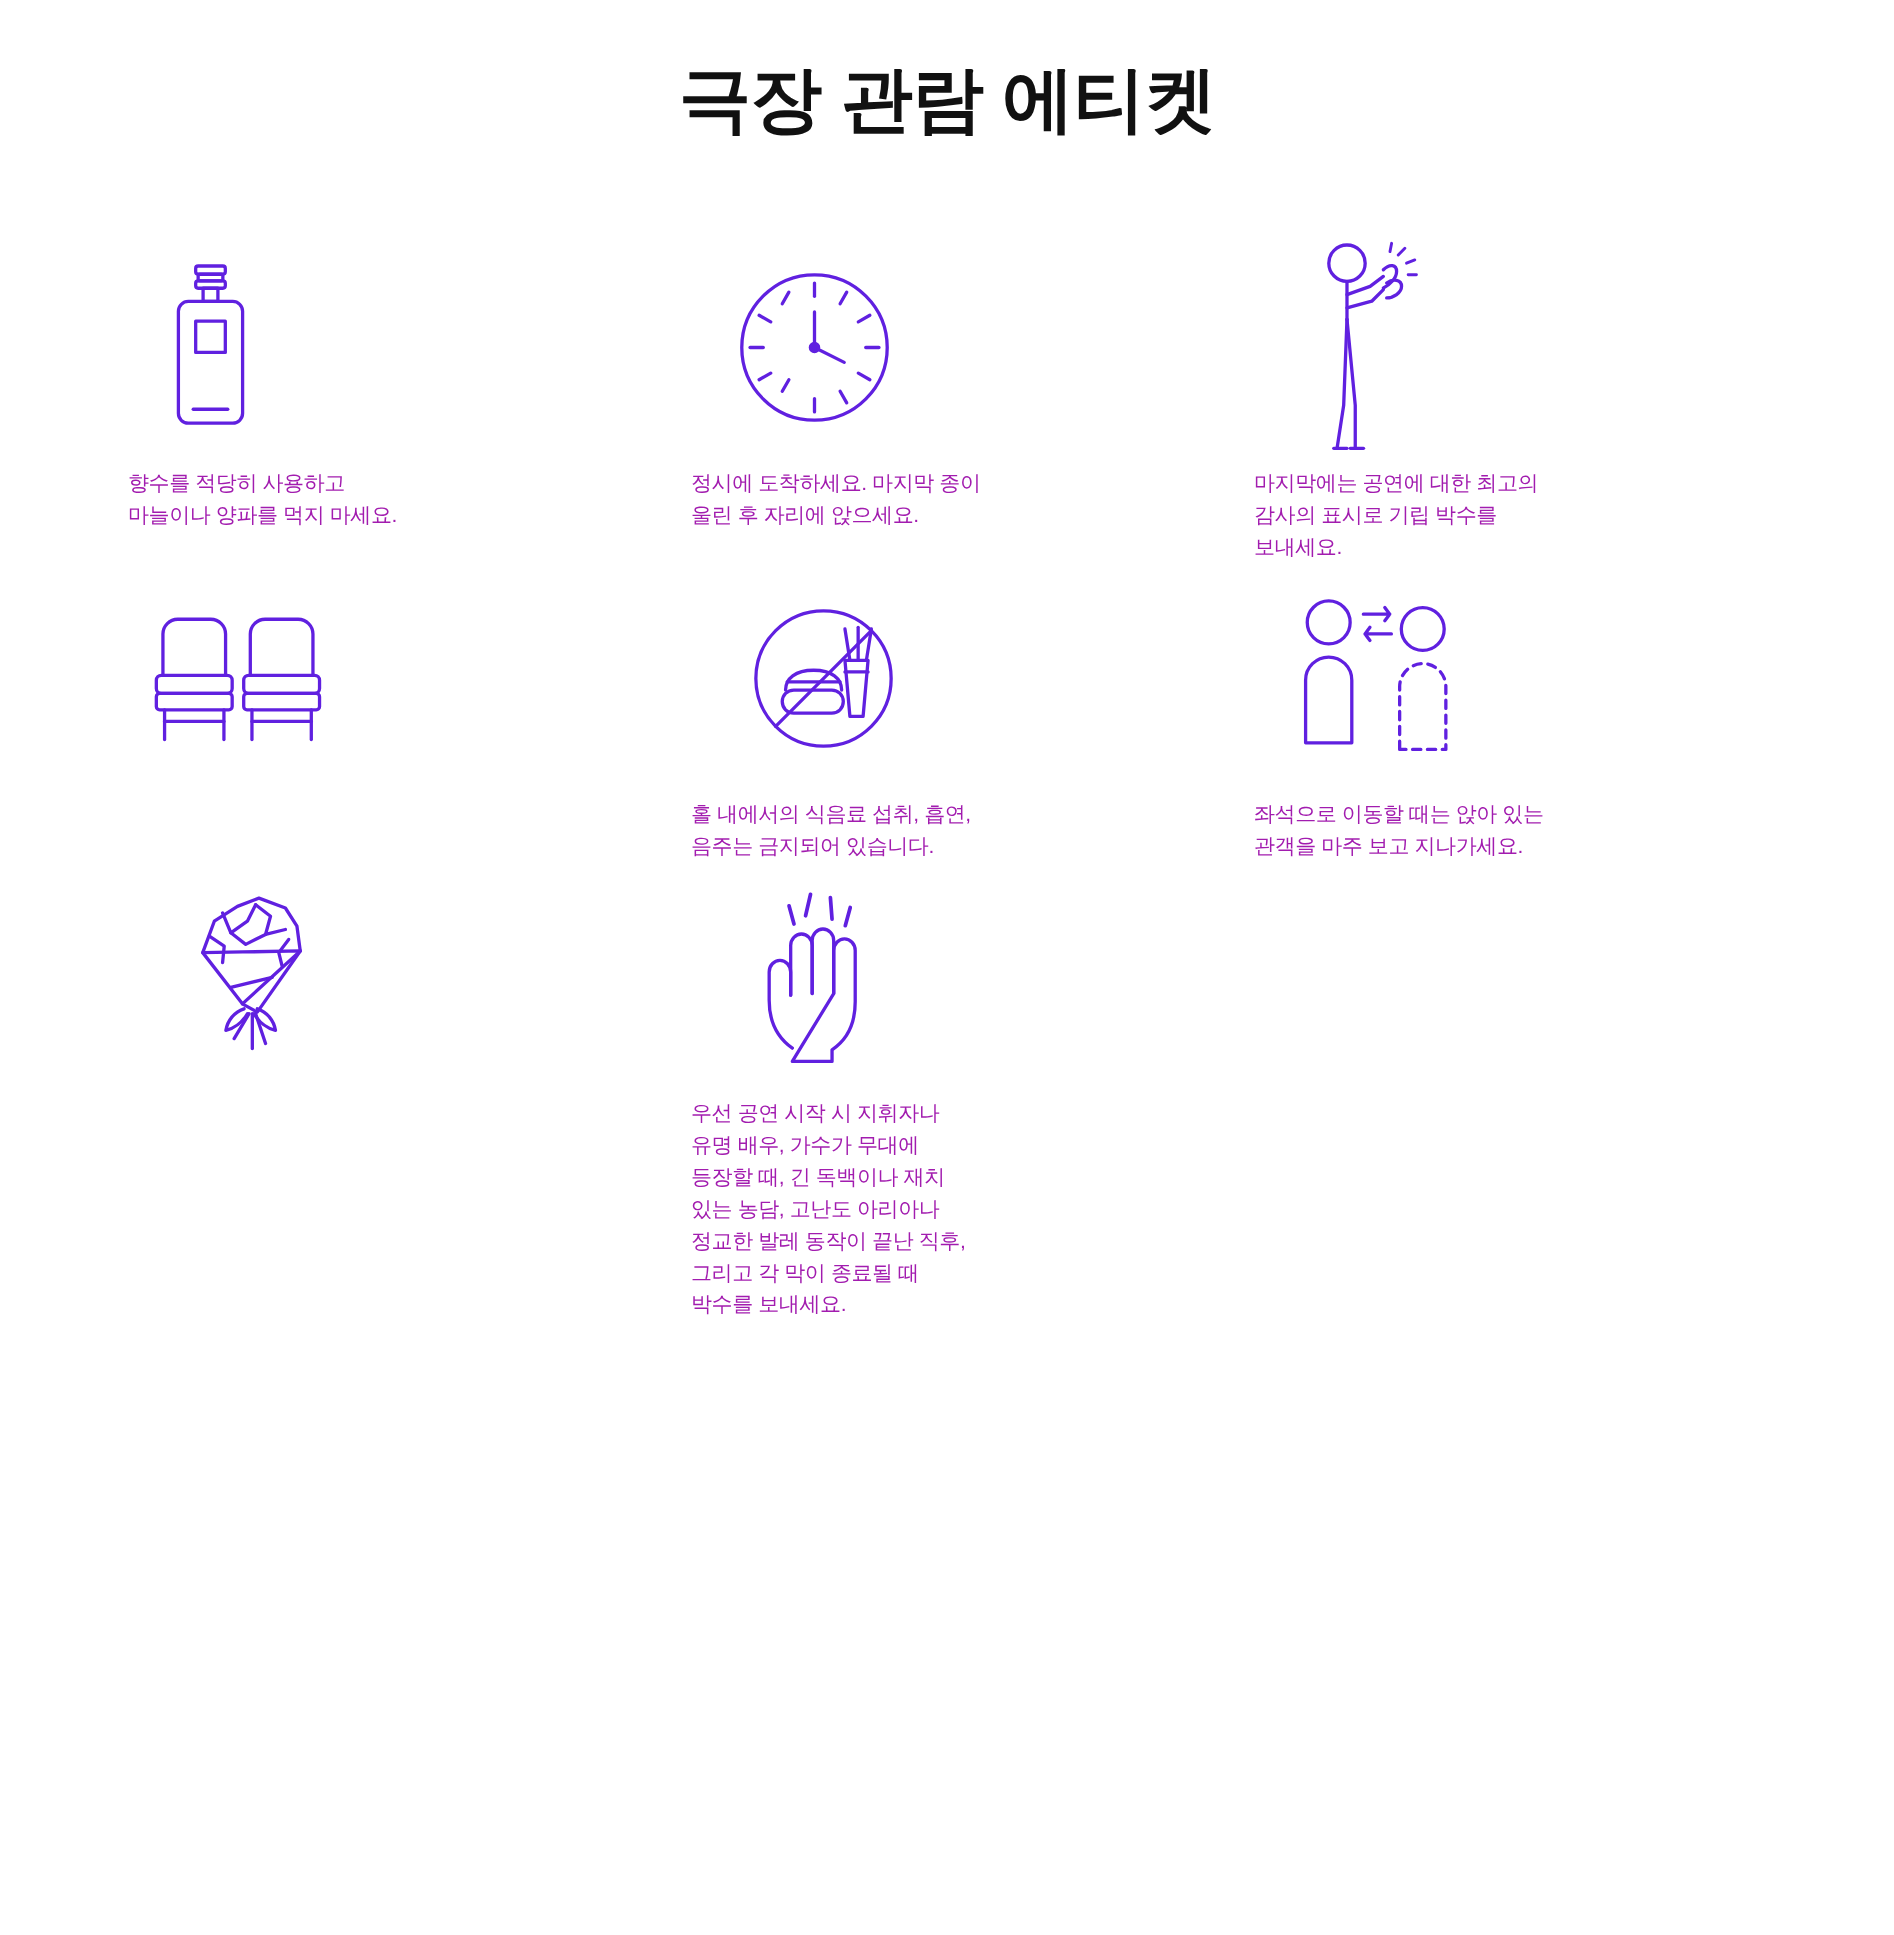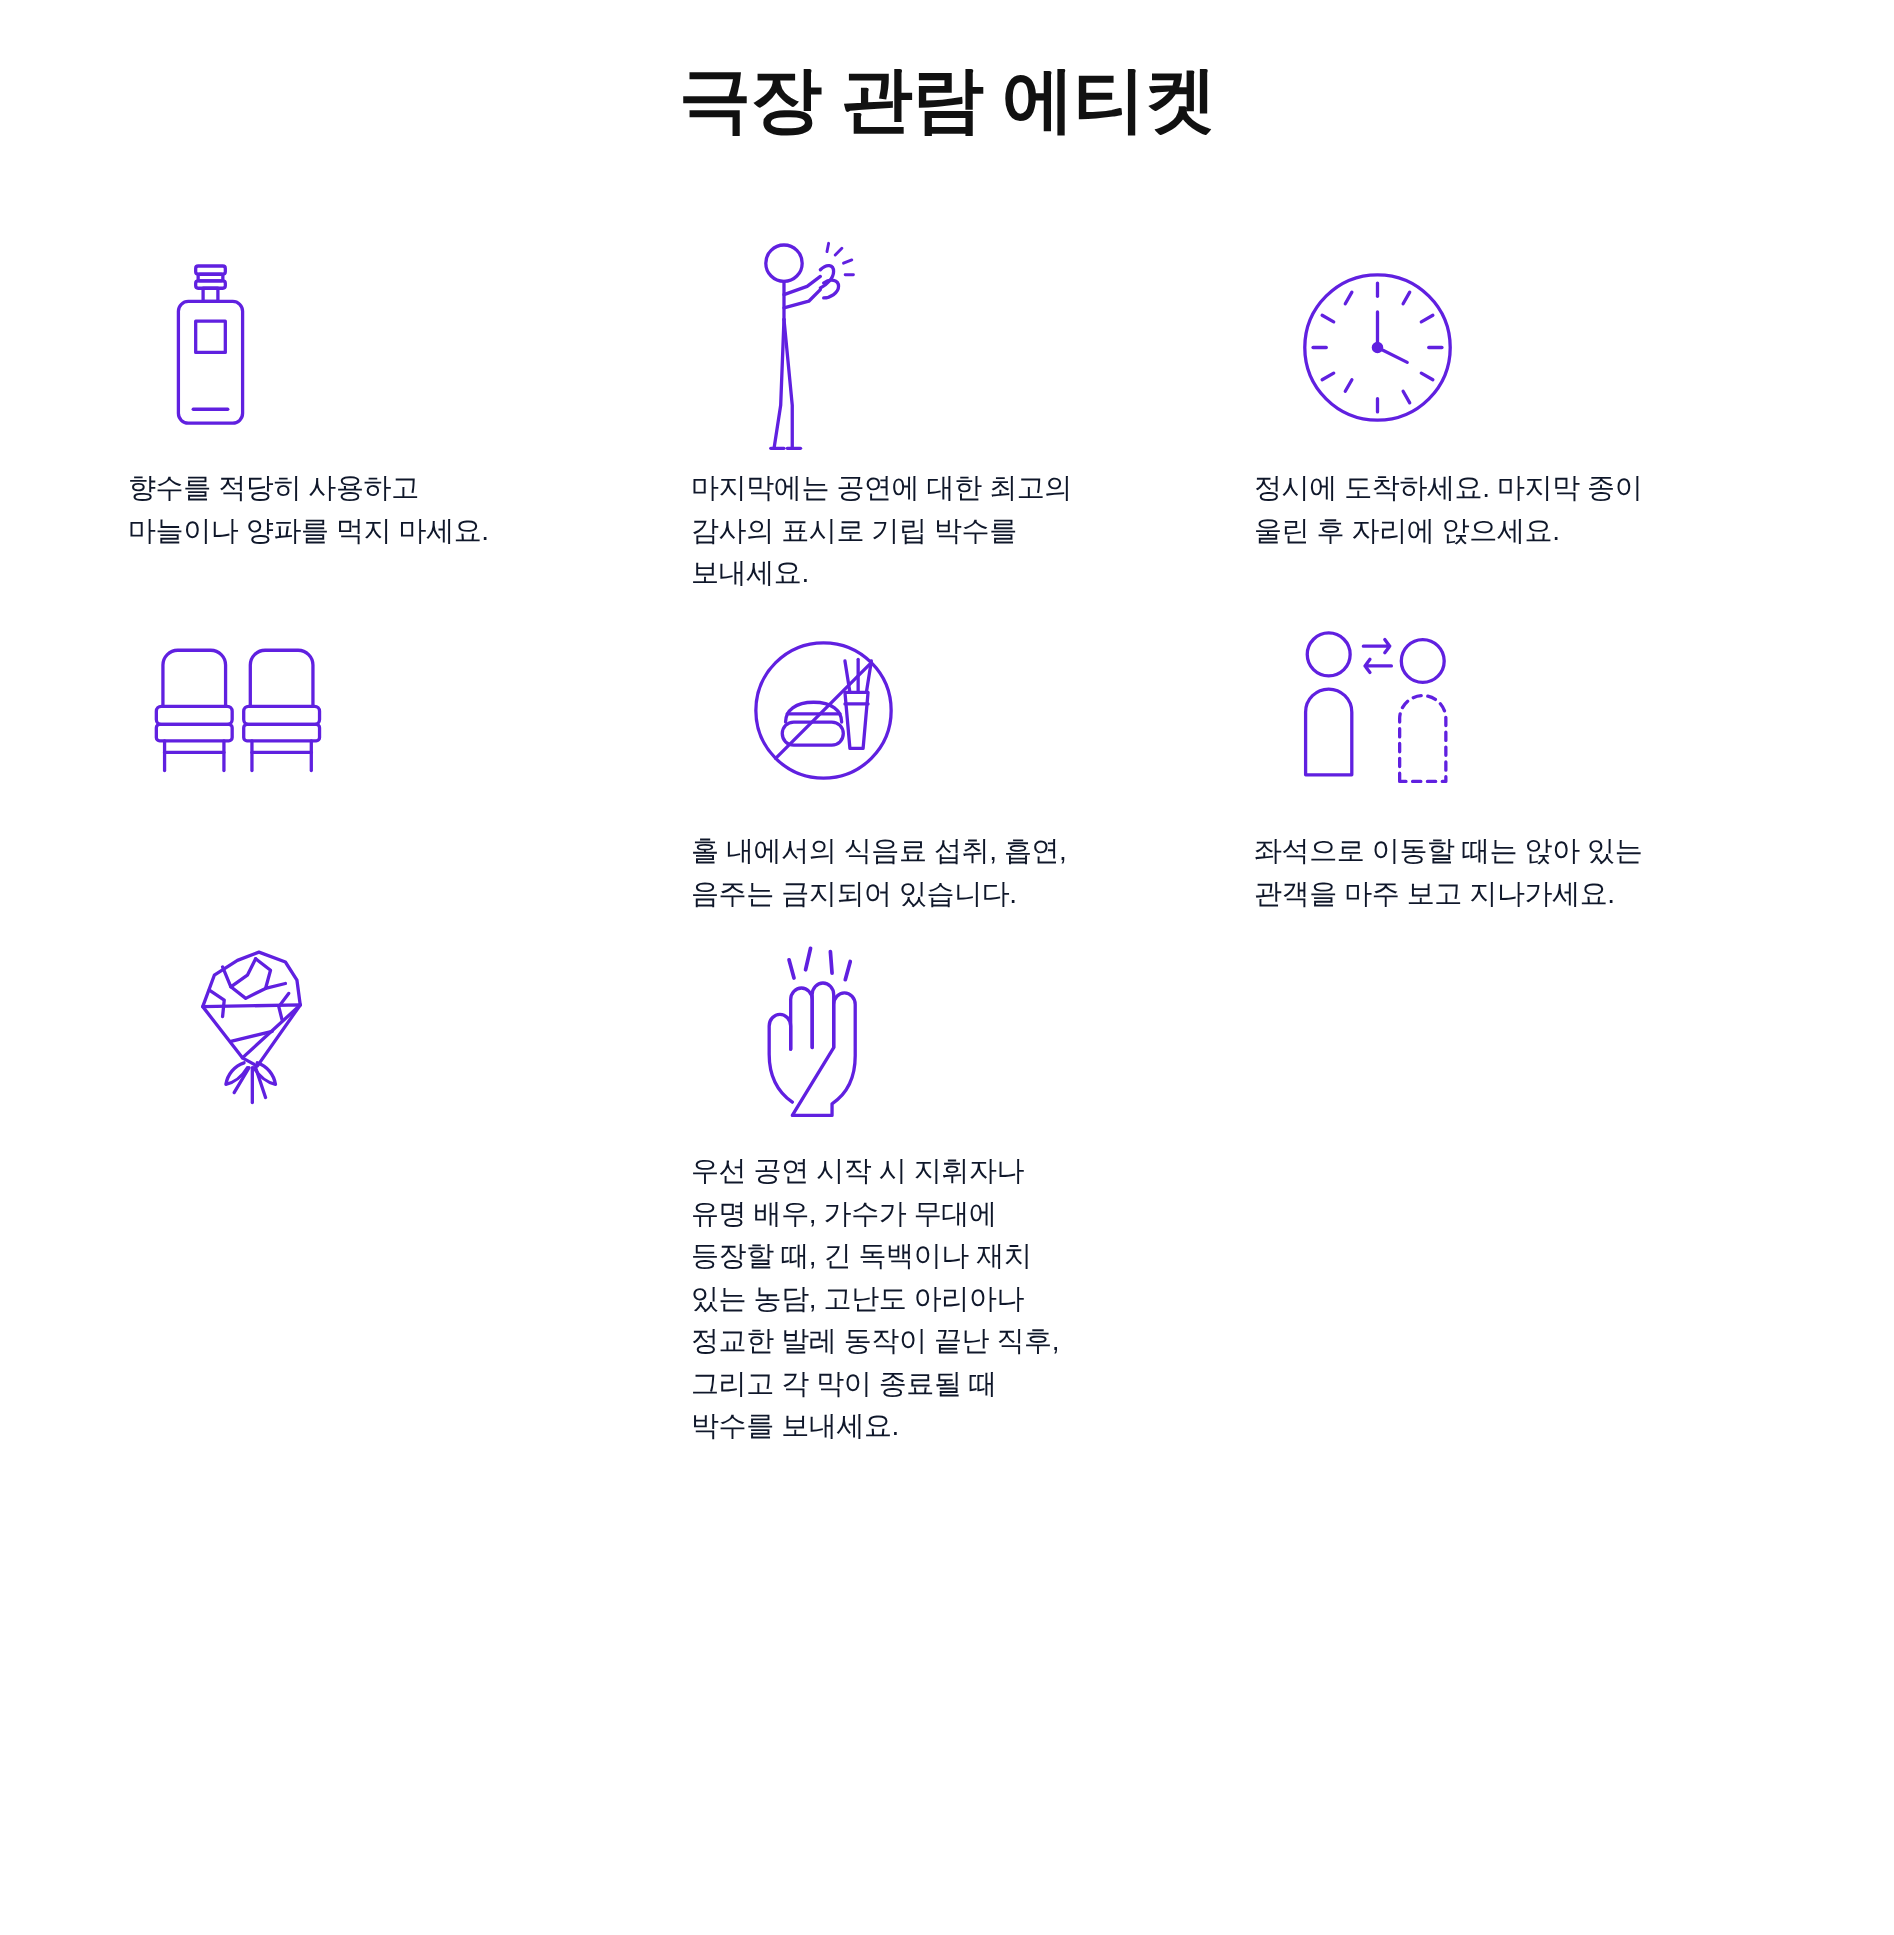--- a/index.html
+++ b/index.html
@@ -47,23 +47,23 @@
     height: 231px;
     display: flex;
     align-items: center;
     justify-content: flex-start;
     padding-left: 25px;
   }
   .icon-box svg {
     display: block;
   }
   .caption {
-    font-size: 28px;
+    font-size: 21px;
     line-height: 1.52;
-    color: #0f172a;
+    color: #a21caf;
     font-weight: 400;
     white-space: pre-line;
     margin-top: 4.1px;
     letter-spacing: -0.4px;
   }
   .r1 .icon-box { padding-left: 29px; }
   .r2 .icon-box { padding-left: 23px; }
   .r3 .icon-box { padding-left: 20.6px; }
   .col2 .icon-box { padding-left: 45px; }
   .col3 .icon-box { padding-left: 50px; }
@@ -84,46 +84,20 @@
           <rect x="50" y="16" width="30" height="8" rx="2"></rect>
           <rect x="47" y="24" width="36" height="9" rx="3"></rect>
           <rect x="56" y="33" width="18" height="16"></rect>
           <rect x="26" y="49" width="78" height="148" rx="12"></rect>
           <rect x="47" y="73" width="36" height="38"></rect>
           <line x1="44" y1="180" x2="86" y2="180"></line>
         </svg>
       </div>
       <div class="caption">향수를 적당히 사용하고
 마늘이나 양파를 먹지 마세요.</div>
-    </div>
-
-    <div class="cell r1 col3 row-1">
-      <div class="icon-box">
-        <svg width="124" height="215" viewBox="0 0 150 260" fill="none" stroke="#6020e0" stroke-width="4" stroke-linecap="round" stroke-linejoin="round">
-          <circle cx="52" cy="28" r="22"></circle>
-          <path d="M52 50 L52 96"></path>
-          <path d="M52 96 L48 200 L40 252"></path>
-          <path d="M52 96 L62 200 L62 252"></path>
-          <path d="M36 252 L52 252"></path>
-          <path d="M56 252 L72 252"></path>
-          <path d="M52 66 L80 56 L96 44"></path>
-          <path d="M52 82 L82 74 L96 60"></path>
-          <path d="M96 36 C104 28 112 30 112 38 C112 46 104 54 96 58"></path>
-          <path d="M100 52 C108 46 118 48 118 56 C118 64 108 70 100 70"></path>
-          <g stroke-width="3.5">
-            <line x1="114" y1="18" x2="122" y2="10"></line>
-            <line x1="124" y1="28" x2="134" y2="24"></line>
-            <line x1="104" y1="14" x2="106" y2="4"></line>
-            <line x1="126" y1="42" x2="136" y2="42"></line>
-          </g>
-        </svg>
-      </div>
-      <div class="caption">마지막에는 공연에 대한 최고의
-감사의 표시로 기립 박수를
-보내세요.</div>
     </div>
 
     <div class="cell r1 col2 row-1">
       <div class="icon-box">
         <svg width="157" height="157" viewBox="0 0 190 190" fill="none" stroke="#6020e0" stroke-width="4" stroke-linecap="round" stroke-linejoin="round">
           <circle cx="95" cy="95" r="88"></circle>
           <g stroke-width="4">
             <line x1="95" y1="17" x2="95" y2="33"></line>
             <line x1="95" y1="157" x2="95" y2="173"></line>
             <line x1="17" y1="95" x2="33" y2="95"></line>
@@ -139,20 +113,46 @@
           </g>
           <line x1="95" y1="95" x2="95" y2="52"></line>
           <line x1="95" y1="95" x2="131" y2="113"></line>
           <circle cx="95" cy="95" r="5" fill="#6020e0"></circle>
         </svg>
       </div>
       <div class="caption">정시에 도착하세요. 마지막 종이
 울린 후 자리에 앉으세요.</div>
     </div>
 
+    <div class="cell r1 col3 row-1">
+      <div class="icon-box">
+        <svg width="124" height="215" viewBox="0 0 150 260" fill="none" stroke="#6020e0" stroke-width="4" stroke-linecap="round" stroke-linejoin="round">
+          <circle cx="52" cy="28" r="22"></circle>
+          <path d="M52 50 L52 96"></path>
+          <path d="M52 96 L48 200 L40 252"></path>
+          <path d="M52 96 L62 200 L62 252"></path>
+          <path d="M36 252 L52 252"></path>
+          <path d="M56 252 L72 252"></path>
+          <path d="M52 66 L80 56 L96 44"></path>
+          <path d="M52 82 L82 74 L96 60"></path>
+          <path d="M96 36 C104 28 112 30 112 38 C112 46 104 54 96 58"></path>
+          <path d="M100 52 C108 46 118 48 118 56 C118 64 108 70 100 70"></path>
+          <g stroke-width="3.5">
+            <line x1="114" y1="18" x2="122" y2="10"></line>
+            <line x1="124" y1="28" x2="134" y2="24"></line>
+            <line x1="104" y1="14" x2="106" y2="4"></line>
+            <line x1="126" y1="42" x2="136" y2="42"></line>
+          </g>
+        </svg>
+      </div>
+      <div class="caption">마지막에는 공연에 대한 최고의
+감사의 표시로 기립 박수를
+보내세요.</div>
+    </div>
+
     <div class="cell r2 col1 row-2">
       <div class="icon-box">
         <svg width="178" height="136" viewBox="0 0 215 165" fill="none" stroke="#6020e0" stroke-width="4" stroke-linecap="round" stroke-linejoin="round">
           <path d="M14 78 L14 28 C14 18 22 10 32 10 L72 10 C82 10 90 18 90 28 L90 78"></path>
           <path d="M120 78 L120 28 C120 18 128 10 138 10 L178 10 C188 10 196 18 196 28 L196 78"></path>
           <rect x="6" y="78" width="92" height="22" rx="6"></rect>
           <rect x="112" y="78" width="92" height="22" rx="6"></rect>
           <rect x="6" y="100" width="92" height="20" rx="4"></rect>
           <rect x="112" y="100" width="92" height="20" rx="4"></rect>
           <line x1="16" y1="120" x2="16" y2="156"></line>

